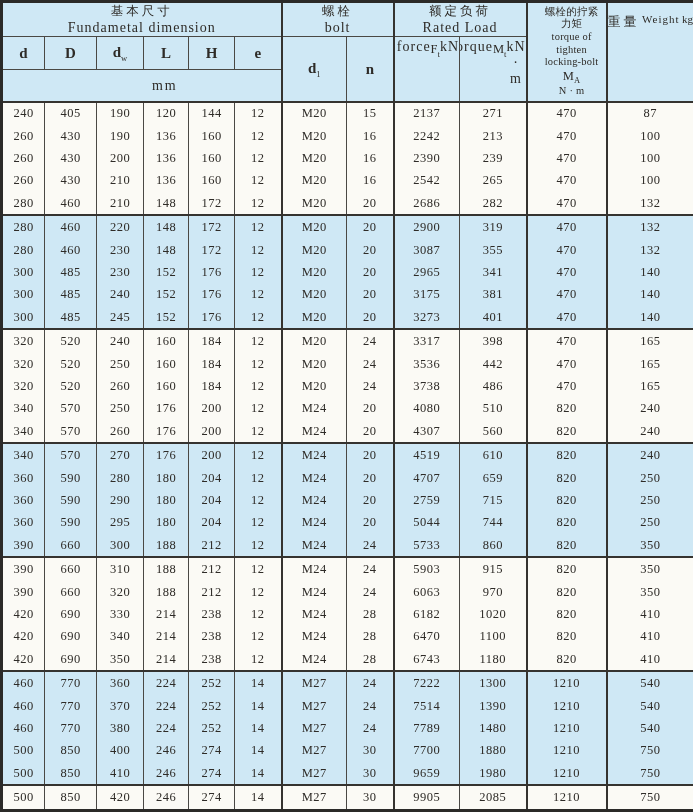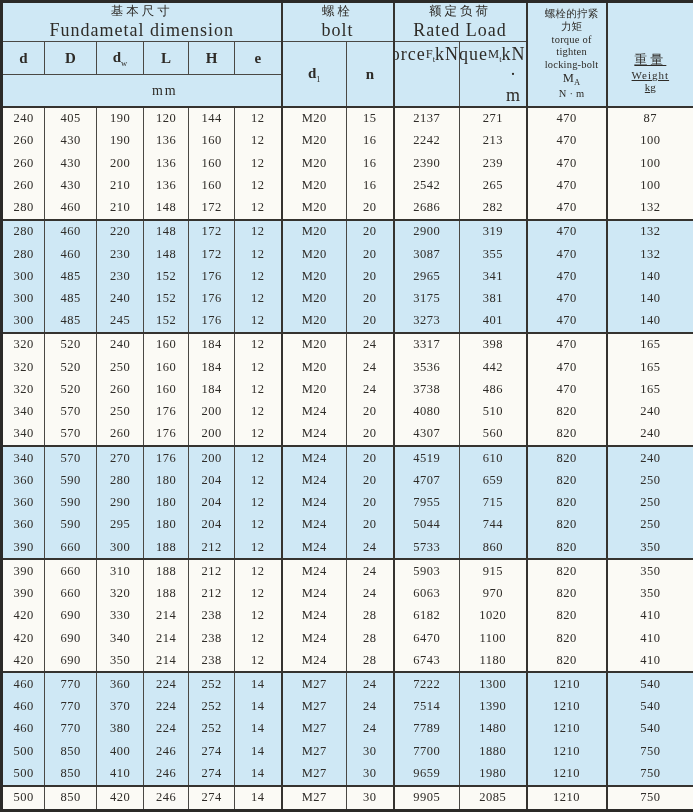--- a/index.html
+++ b/index.html
@@ -25,28 +25,28 @@
   tr.sub-row   { height:33px; }
   tr.unit-row  { height:32px; }
   tr.group-row th.hline { border-bottom:1px solid #4a4844; }
   tr.sub-row th.dim     { border-bottom:1px solid #4a4844; }
   tr.unit-row th        { border-bottom:2px solid #35332f; }
   tbody tr td { border-top:none; border-bottom:none; height:22px; font-size:12.5px; letter-spacing:0.5px; }
   tbody tr:first-child td { border-top:2px solid #35332f; }
   tr.band-blue td  { background:#cfe8f5; }
   tr.band-start td { border-top:2px solid #35332f; }
   .zh   { display:block; font-size:12.5px; letter-spacing:3px; }
-  .en   { display:block; font-size:18px; letter-spacing:1px; }
+  .en   { display:block; font-size:14px; letter-spacing:1px; }
   .sm   { display:block; font-size:10.5px; line-height:1.2; letter-spacing:0.2px;padding-left:10px; }
   .sym  { font-size:12.5px; }
   sub   { font-size:8.5px; }
   .dimletter { font-size:15px; font-weight:bold; }
   .mm   { font-size:14px; letter-spacing:2px;margin-left:46px; }
   .stack  { display:flex; flex-direction:row; justify-content:flex-end; height:60px; line-height:1.15; }
-  .stack3 { display:flex; flex-direction:column; justify-content:flex-end; height:78px; padding:4px 0;text-decoration:underline; }
+  .stack3 { display:flex; flex-direction:row; justify-content:space-between; height:78px; padding:4px 0; }
   .stack3 .en { font-size:11px; }
   .stack3 .zh { font-size:13px; }
   .stack3 .unit { font-size:11px; }
 </style>
 </head>
 <body>
 
 <table>
   <colgroup>
     <col style="width:43px">
@@ -364,21 +364,21 @@
       </tr>
       <tr class="band-blue">
         <td>360</td>
         <td>590</td>
         <td>290</td>
         <td>180</td>
         <td>204</td>
         <td>12</td>
         <td class="grp">M24</td>
         <td>20</td>
-        <td class="grp">7955</td>
+        <td class="grp">2759</td>
         <td>715</td>
         <td class="grp">820</td>
         <td class="grp">250</td>
       </tr>
       <tr class="band-blue">
         <td>360</td>
         <td>590</td>
         <td>295</td>
         <td>180</td>
         <td>204</td>

